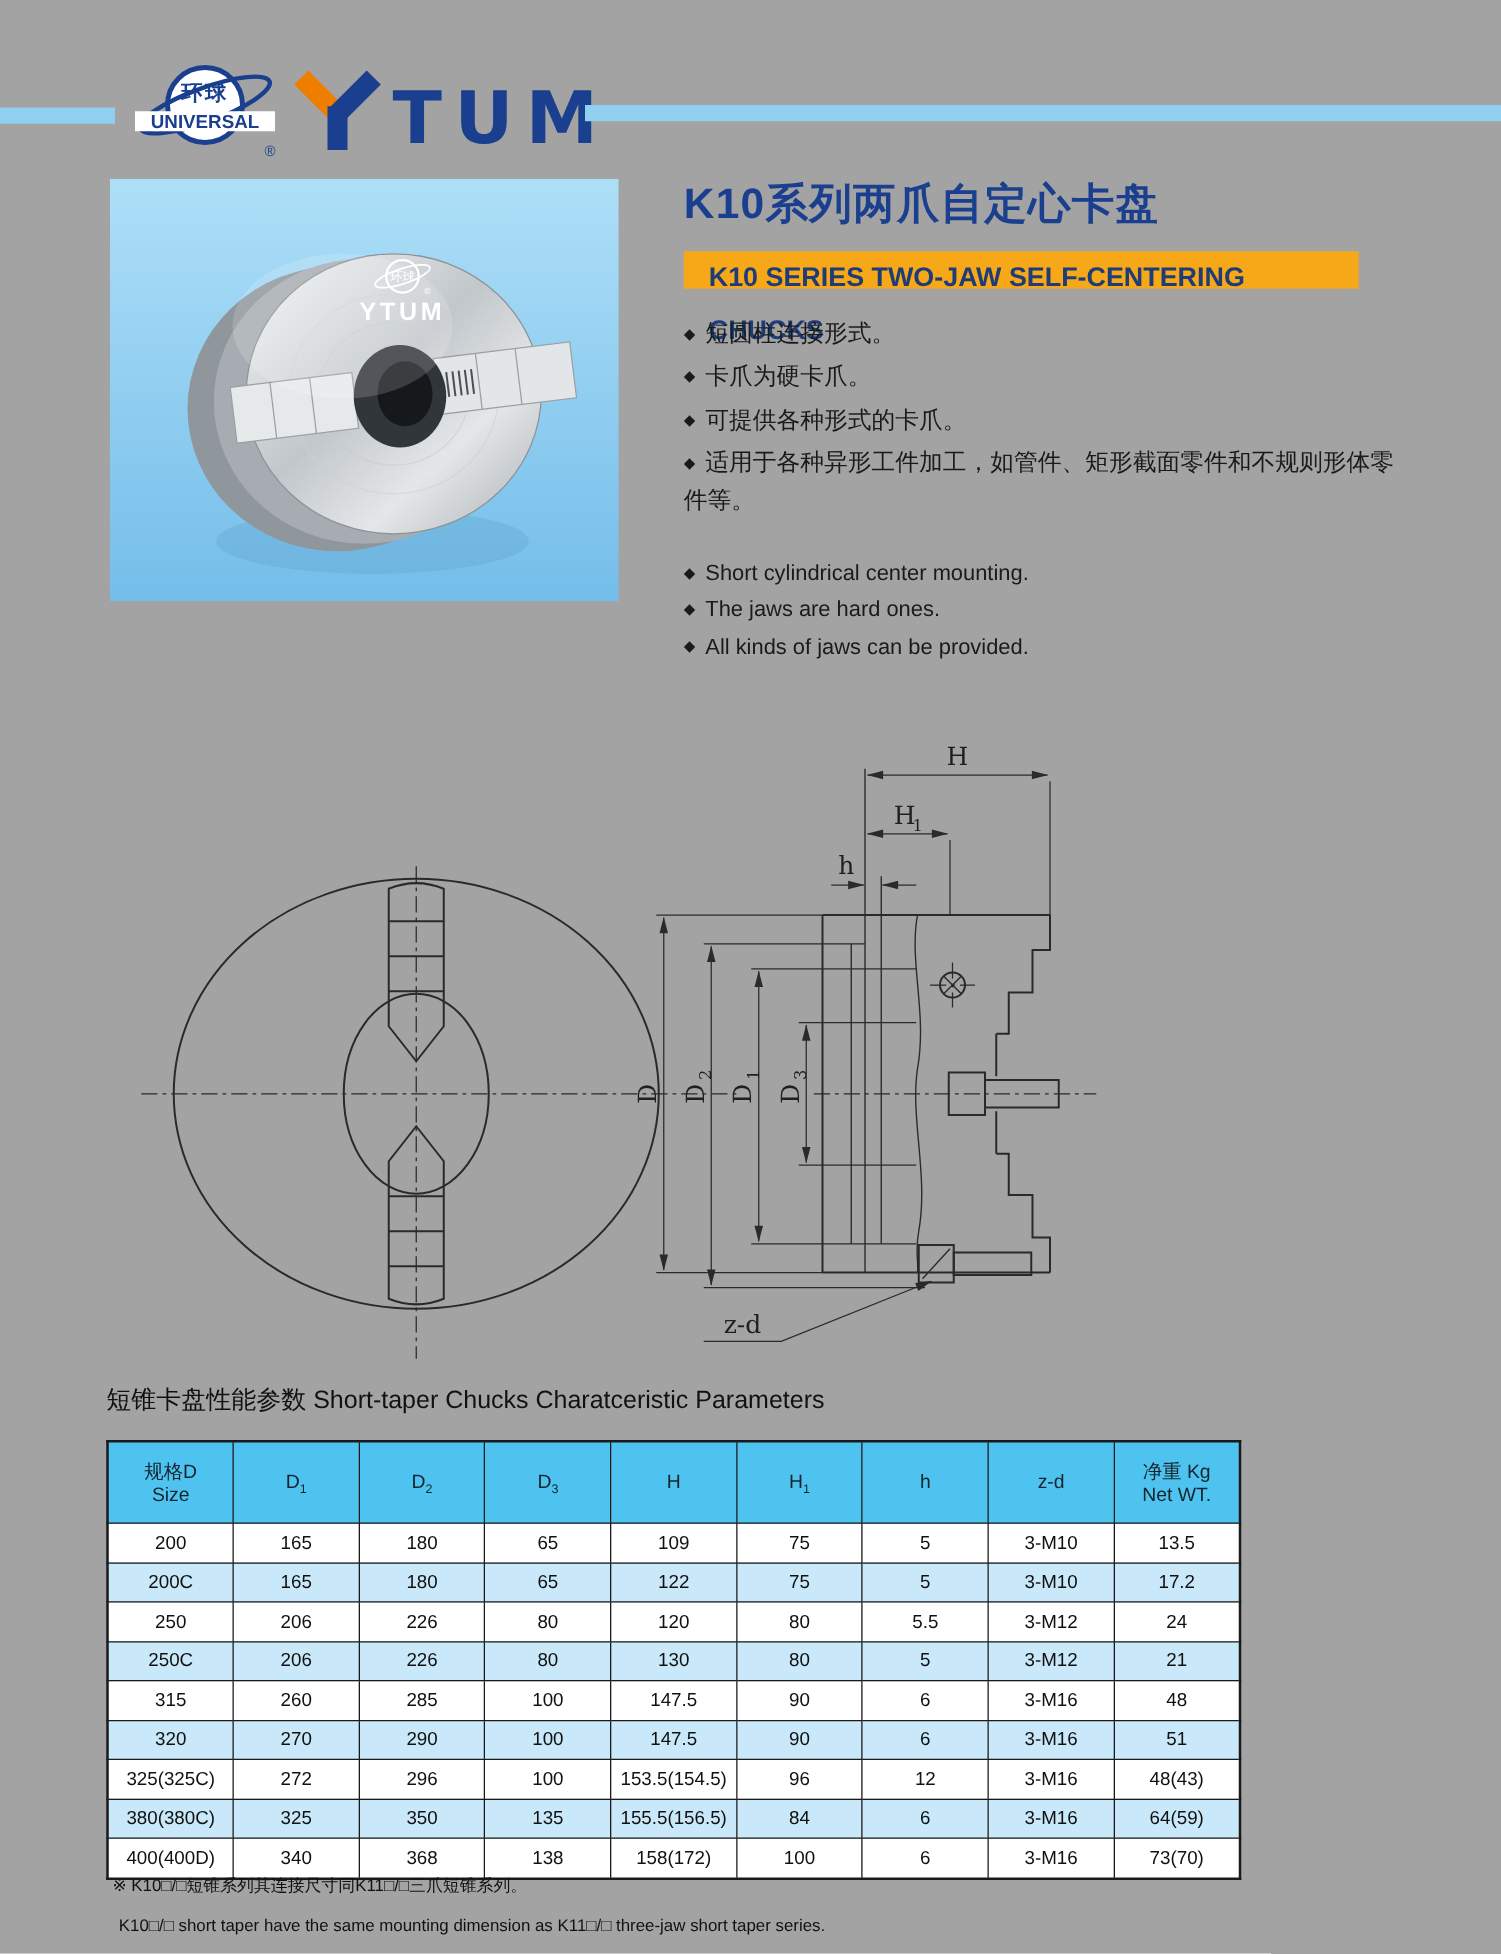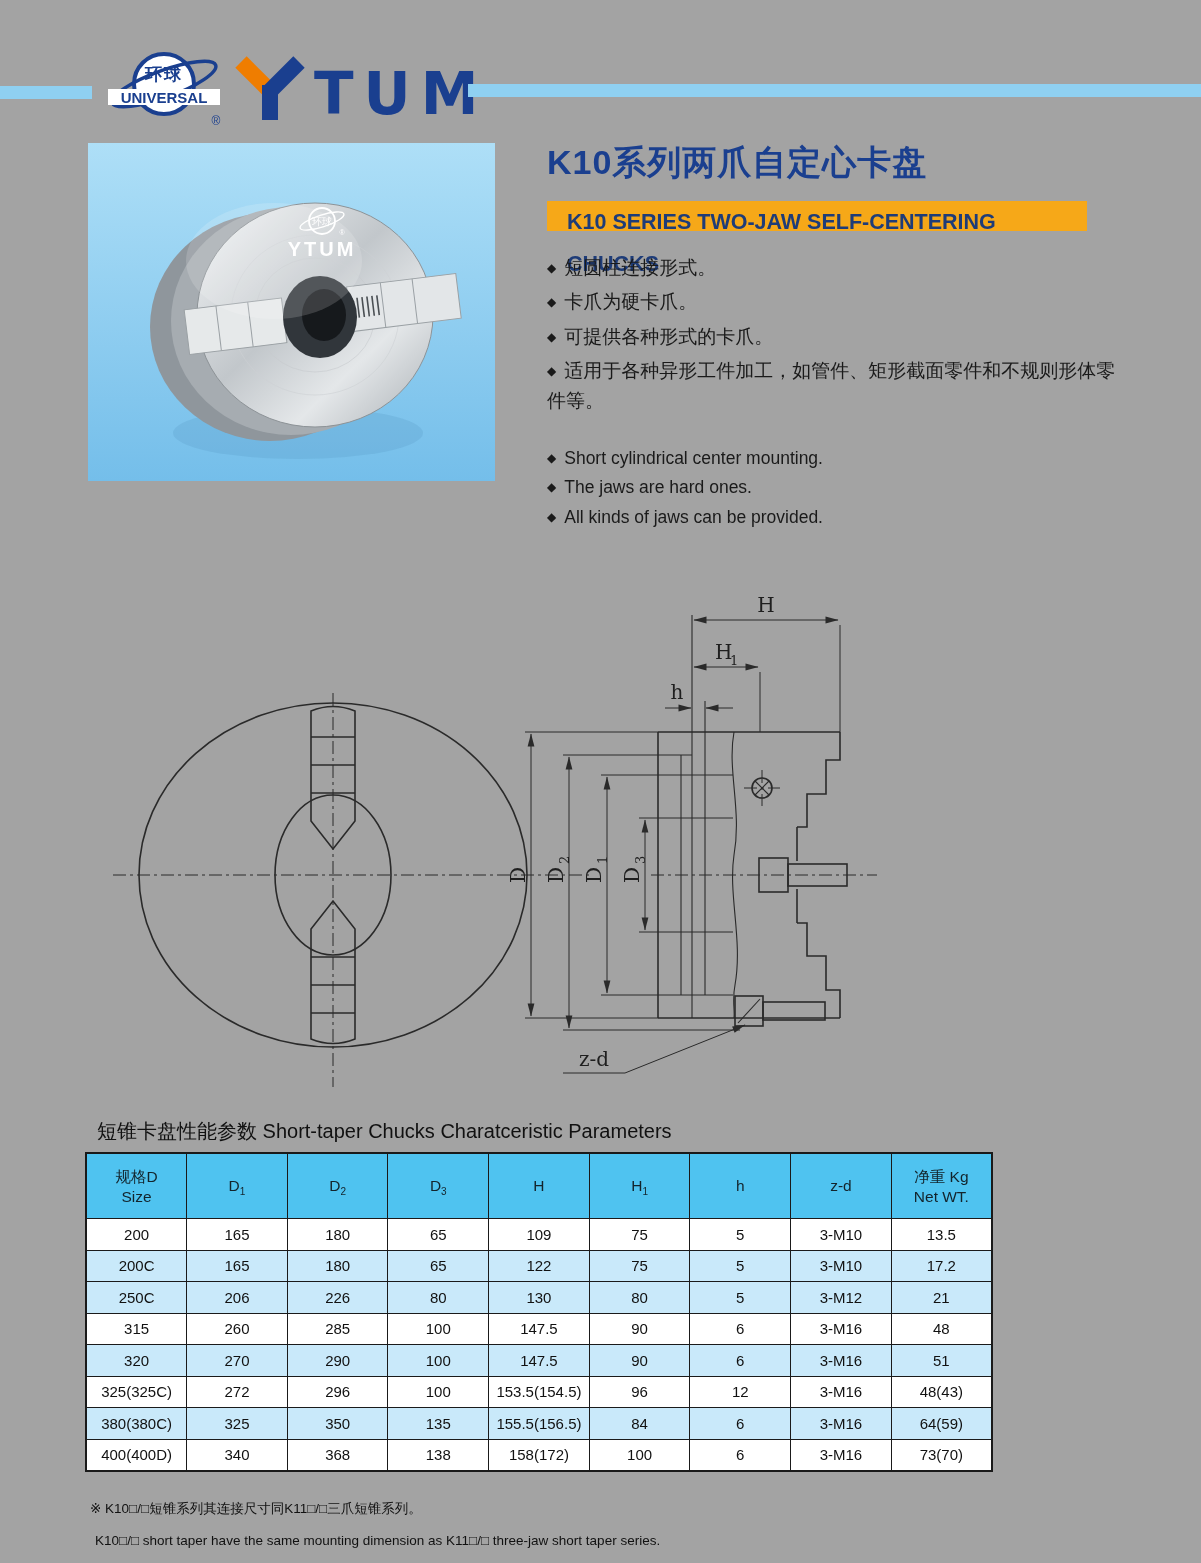--- a/index.html
+++ b/index.html
@@ -22,21 +22,21 @@
   ul.feat.en{margin-top:30px;font-size:17.5px;line-height:1.5;}
   ul.feat.en li{margin-bottom:3px;}
   .dm{font-size:12px;margin-right:8px;vertical-align:2px;}
   .drawing{position:absolute;left:85px;top:575px;width:1060px;height:530px;}
   .drawing .obj{stroke:var(--drawing-ink,#2A2A2A);stroke-width:1.6;fill:none;}
   .drawing .thin{stroke:var(--drawing-ink,#2A2A2A);stroke-width:1.1;fill:none;}
   .drawing .dim{stroke:var(--drawing-ink,#2A2A2A);stroke-width:1;fill:none;}
   .drawing .cl{stroke:var(--drawing-ink,#2A2A2A);stroke-width:1;fill:none;stroke-dasharray:13 4 3 4;}
   .dim-label{font-family:"DejaVu Serif","Liberation Serif",serif;font-size:20px;fill:#1f1f1f;}
   .dim-sub{font-size:13px;}
-  .tbl-title{position:absolute;left:85px;top:1106px;margin:12px;font-size:20px;font-weight:normal;color:#111;}
+  .tbl-title{position:absolute;left:85px;top:1106px;margin:0;font-size:20px;font-weight:normal;color:#111;}
   table.params{position:absolute;left:85px;top:1152px;width:908px;border-collapse:collapse;
                table-layout:fixed;border:2px solid #1a1a1a;}
   table.params th{background:var(--table-header-bg,#4FC3F0);font-weight:normal;font-size:15.5px;
                color:#13242c;height:62px;border:1px solid #1a1a1a;text-align:center;vertical-align:middle;}
   table.params td{height:28.5px;font-size:15px;border:1px solid #1a1a1a;text-align:center;
                vertical-align:middle;color:#111;background:#fff;}
   table.params tr.alt td{background:var(--table-row-alt,#C9E9FA);}
   table.params sub{font-size:10px;line-height:0;}
   .footnote{position:absolute;left:78px;top:1487px;font-size:13.5px;line-height:1.5;color:#111;}
   .footnote p{margin:12px;}
@@ -265,20 +265,31 @@
           <td>200C</td>
           <td>165</td>
           <td>180</td>
           <td>65</td>
           <td>122</td>
           <td>75</td>
           <td>5</td>
           <td>3-M10</td>
           <td>17.2</td>
         </tr>
+        <tr>
+          <td>250</td>
+          <td>206</td>
+          <td>226</td>
+          <td>80</td>
+          <td>120</td>
+          <td>80</td>
+          <td>5.5</td>
+          <td>3-M12</td>
+          <td>24</td>
+        </tr>
         <tr class="alt">
           <td>250C</td>
           <td>206</td>
           <td>226</td>
           <td>80</td>
           <td>130</td>
           <td>80</td>
           <td>5</td>
           <td>3-M12</td>
           <td>21</td>

